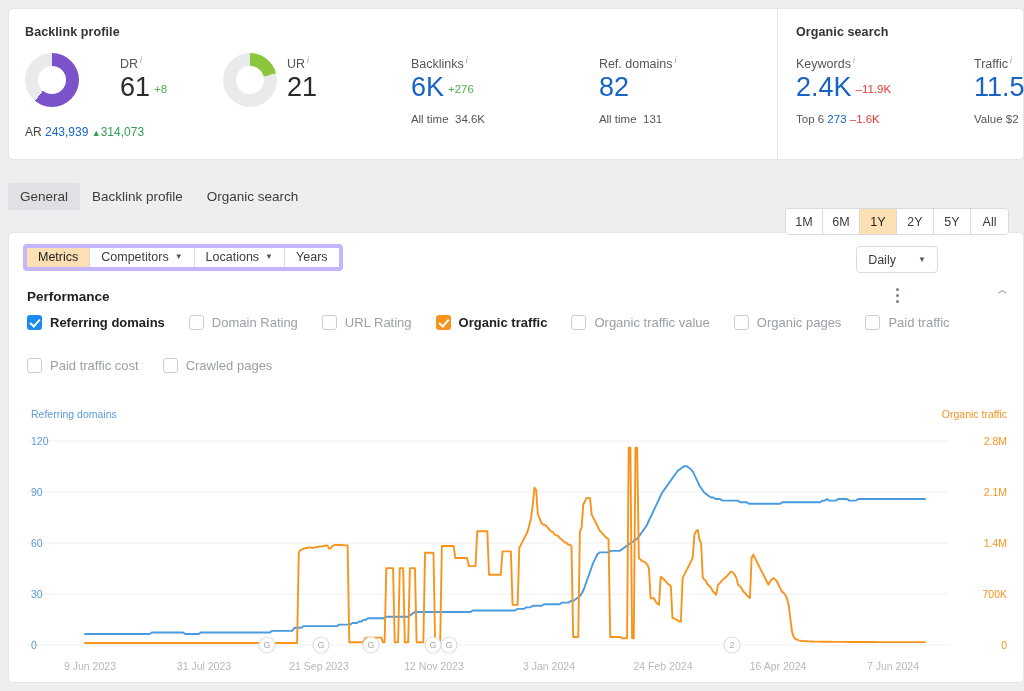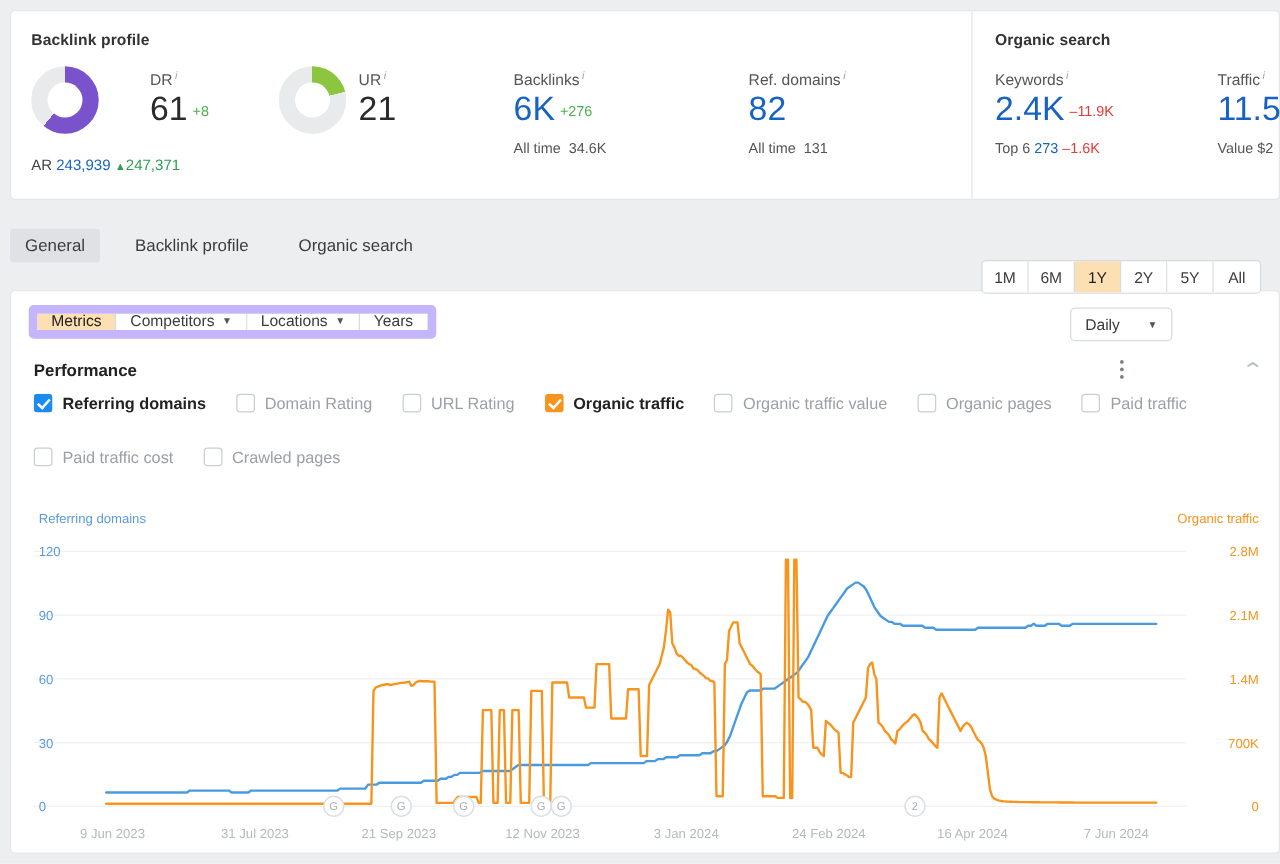--- a/index.html
+++ b/index.html
@@ -45,33 +45,33 @@
     width:28px;height:28px;border-radius:50%;background:#fff;
   }
   .donut-text{ padding-top:2px;}
 
   .ar-line{ position:absolute; left:16px; top:116px; font-size:12px; color:#444; white-space:nowrap;}
   .ar-line .num{ color:#1763c4; }
   .ar-line .tri{ color:#2e9e53; font-size:9px; }
   .ar-line .gain{ color:#2e9e53; }
 
   
-  .tabbar{ position:absolute; left:8px; top:176px; width:1016px; height:40px; display:flex; align-items:center; gap:16px;}
+  .tabbar{ position:absolute; left:8px; top:176px; width:1016px; height:40px; display:flex; align-items:center; gap:0;}
   .tab{ font-size:13.5px; color:#3c3c3c; padding:6px 12px; border-radius:3px; cursor:default;}
   .tab.active{ background:#dfe1e4; }
 
   
   .card{
     position:absolute; left:8px; top:232px; width:1016px; height:451px;
     background:#fff; border:1px solid #e4e6e8; border-radius:4px;
   }
 
   
   .toolbar{ position:relative; height:48px; display:flex; align-items:center; padding:0 14px;}
-  .btngroup{ display:flex; border:7px solid #c4b5fd; border-radius:4px; overflow:hidden; height:27px;text-align:center;}
+  .btngroup{ display:flex; border:4px solid #c4b5fd; border-radius:4px; overflow:hidden; height:27px;text-align:center;}
   .btngroup .b{
     display:flex; align-items:center; gap:6px; padding:0 11px;
     font-size:12.5px; color:#3c3c3c; background:#fff; border-right:1px solid #d7dade;
     height:100%; cursor:default; white-space:nowrap;
   }
   .btngroup .b:last-child{ border-right:none; }
   .btngroup .b.sel{ background:#fcdfb3; color:#222; }
   .caret{ font-size:8px; color:#555; line-height:1; }
 
   .right-tools{ margin-left:auto; display:flex; align-items:center; gap:11px;flex-direction:column;}
@@ -177,21 +177,21 @@
         <div class="metric-val blue">82</div>
         <div class="metric-sub" style="margin-top:11px;">
           <span>All time</span>&nbsp;&nbsp;<span>131</span>
         </div>
       </div>
     </div>
 
     <div class="ar-line">
       <span>AR</span>
       <span class="num">243,939</span>
-      <span class="tri">▲</span><span class="gain">247,371</span>
+      <span class="tri">▲</span><span class="gain">314,073</span>
     </div>
   </div>
 
   <div class="mp-section organic">
     <div class="mp-title">Organic search</div>
     <div class="mp-row">
       <div class="metric" style="width:178px;padding-top:2px;">
         <div class="metric-head">
           <span>Keywords</span><span class="sup">i</span>
         </div>

